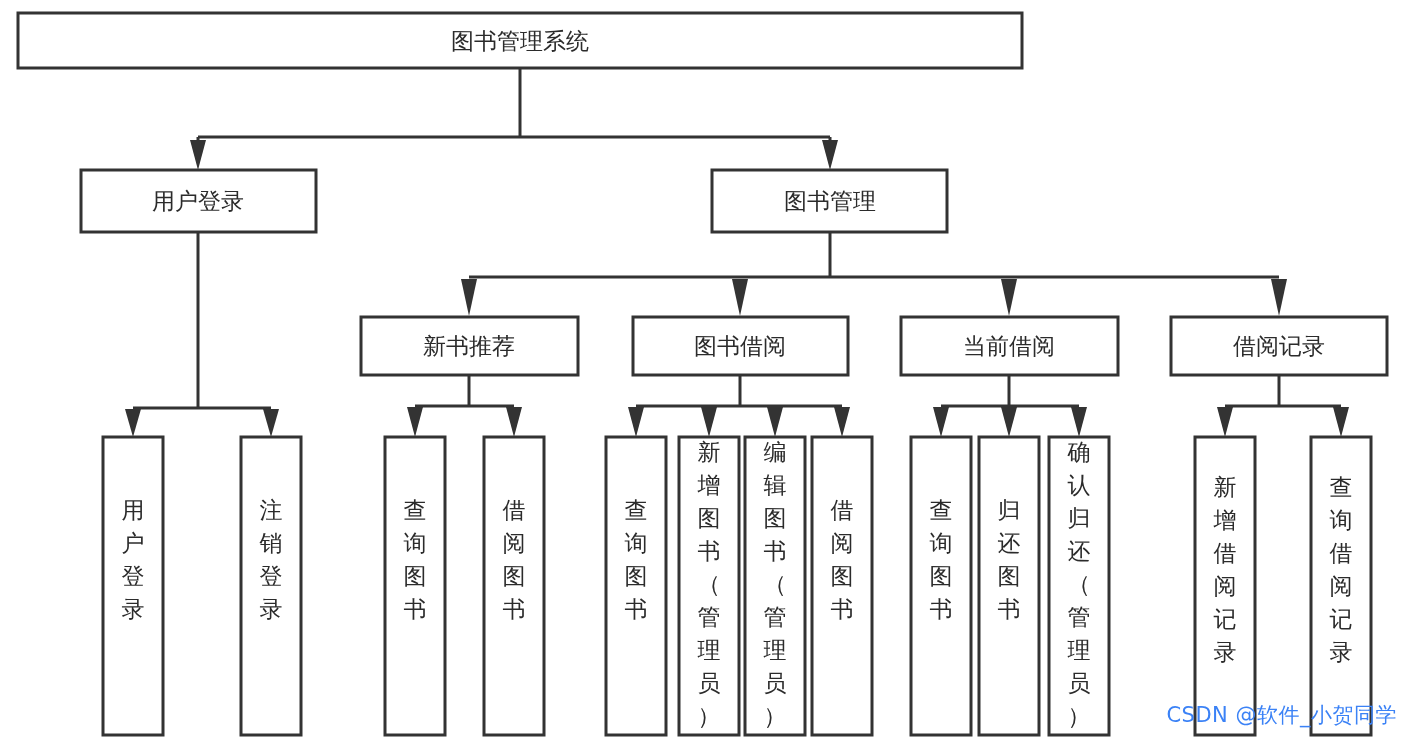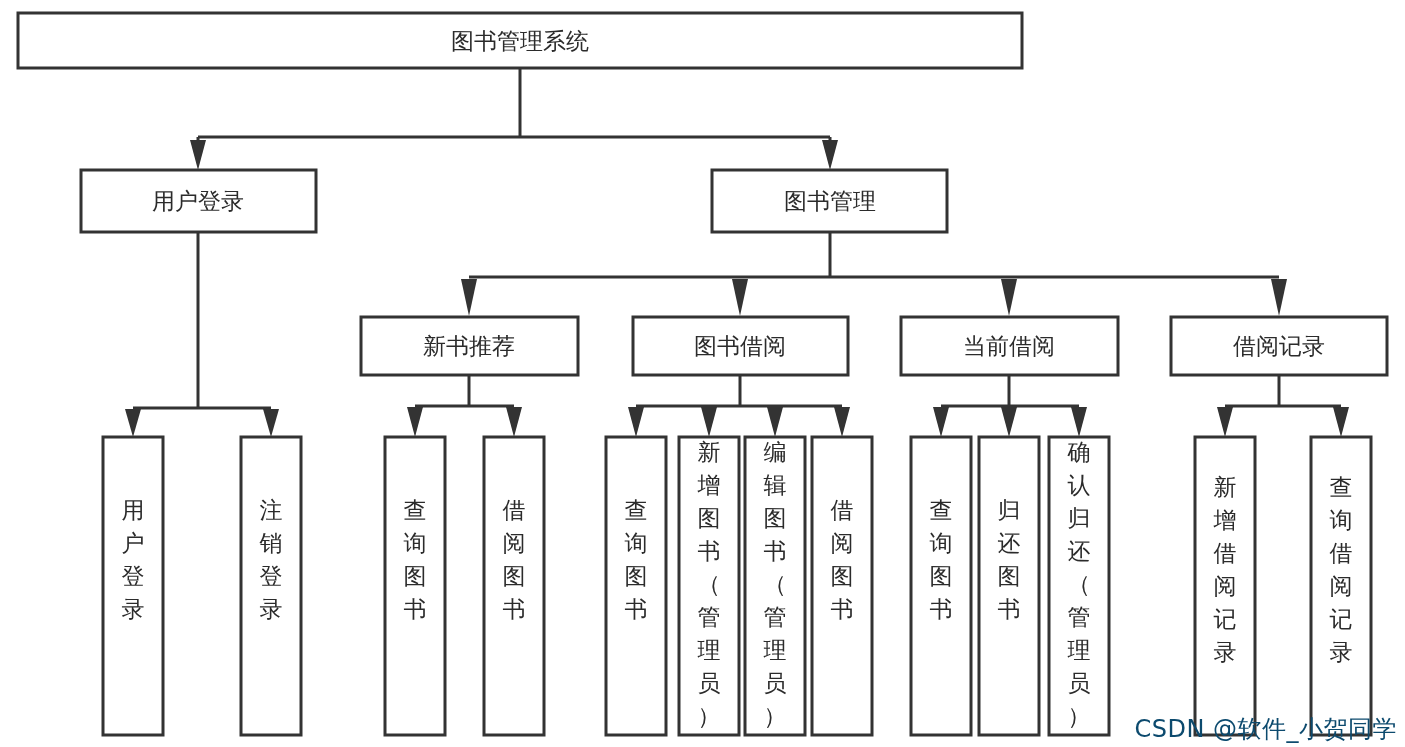--- a/index.html
+++ b/index.html
@@ -51,23 +51,23 @@
   }
   .node-label-vertical {
     fill: #2b2b2b;
     font-family: "DejaVu Sans", "Liberation Sans", sans-serif;
     font-size: 23px;
     text-anchor: middle;
   }
   .watermark {
     position: absolute;
     right: 8px;
-    bottom: 2px;
-    color: #0c4a6e;
-    font-size: 24px;
+    bottom: 18px;
+    color: #3b82f6;
+    font-size: 21px;
     font-family: "DejaVu Sans", "Liberation Sans", sans-serif;
     white-space: nowrap;
     letter-spacing: 0.5px;
     pointer-events: none;
   }
 </style>
 </head>
 <body>
 
 <div id="diagram-root">

